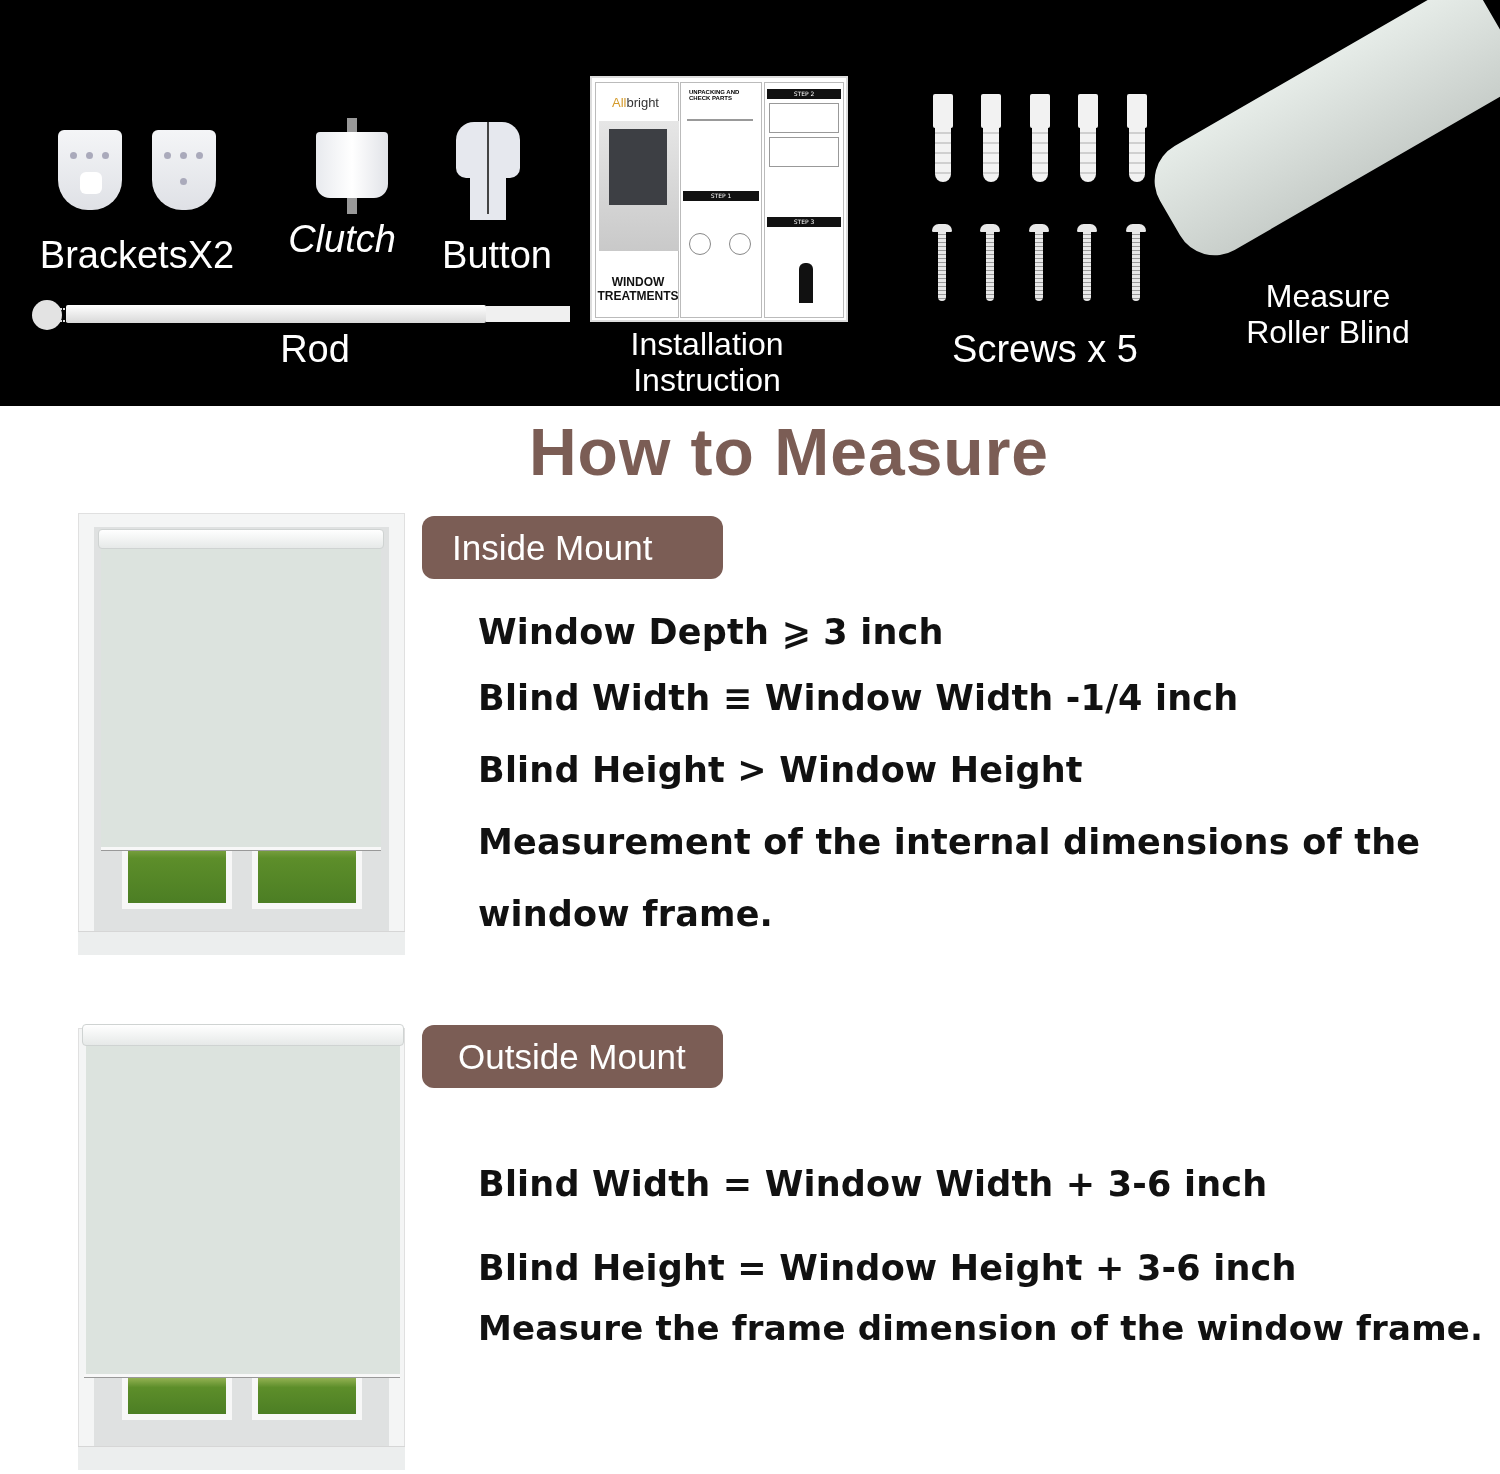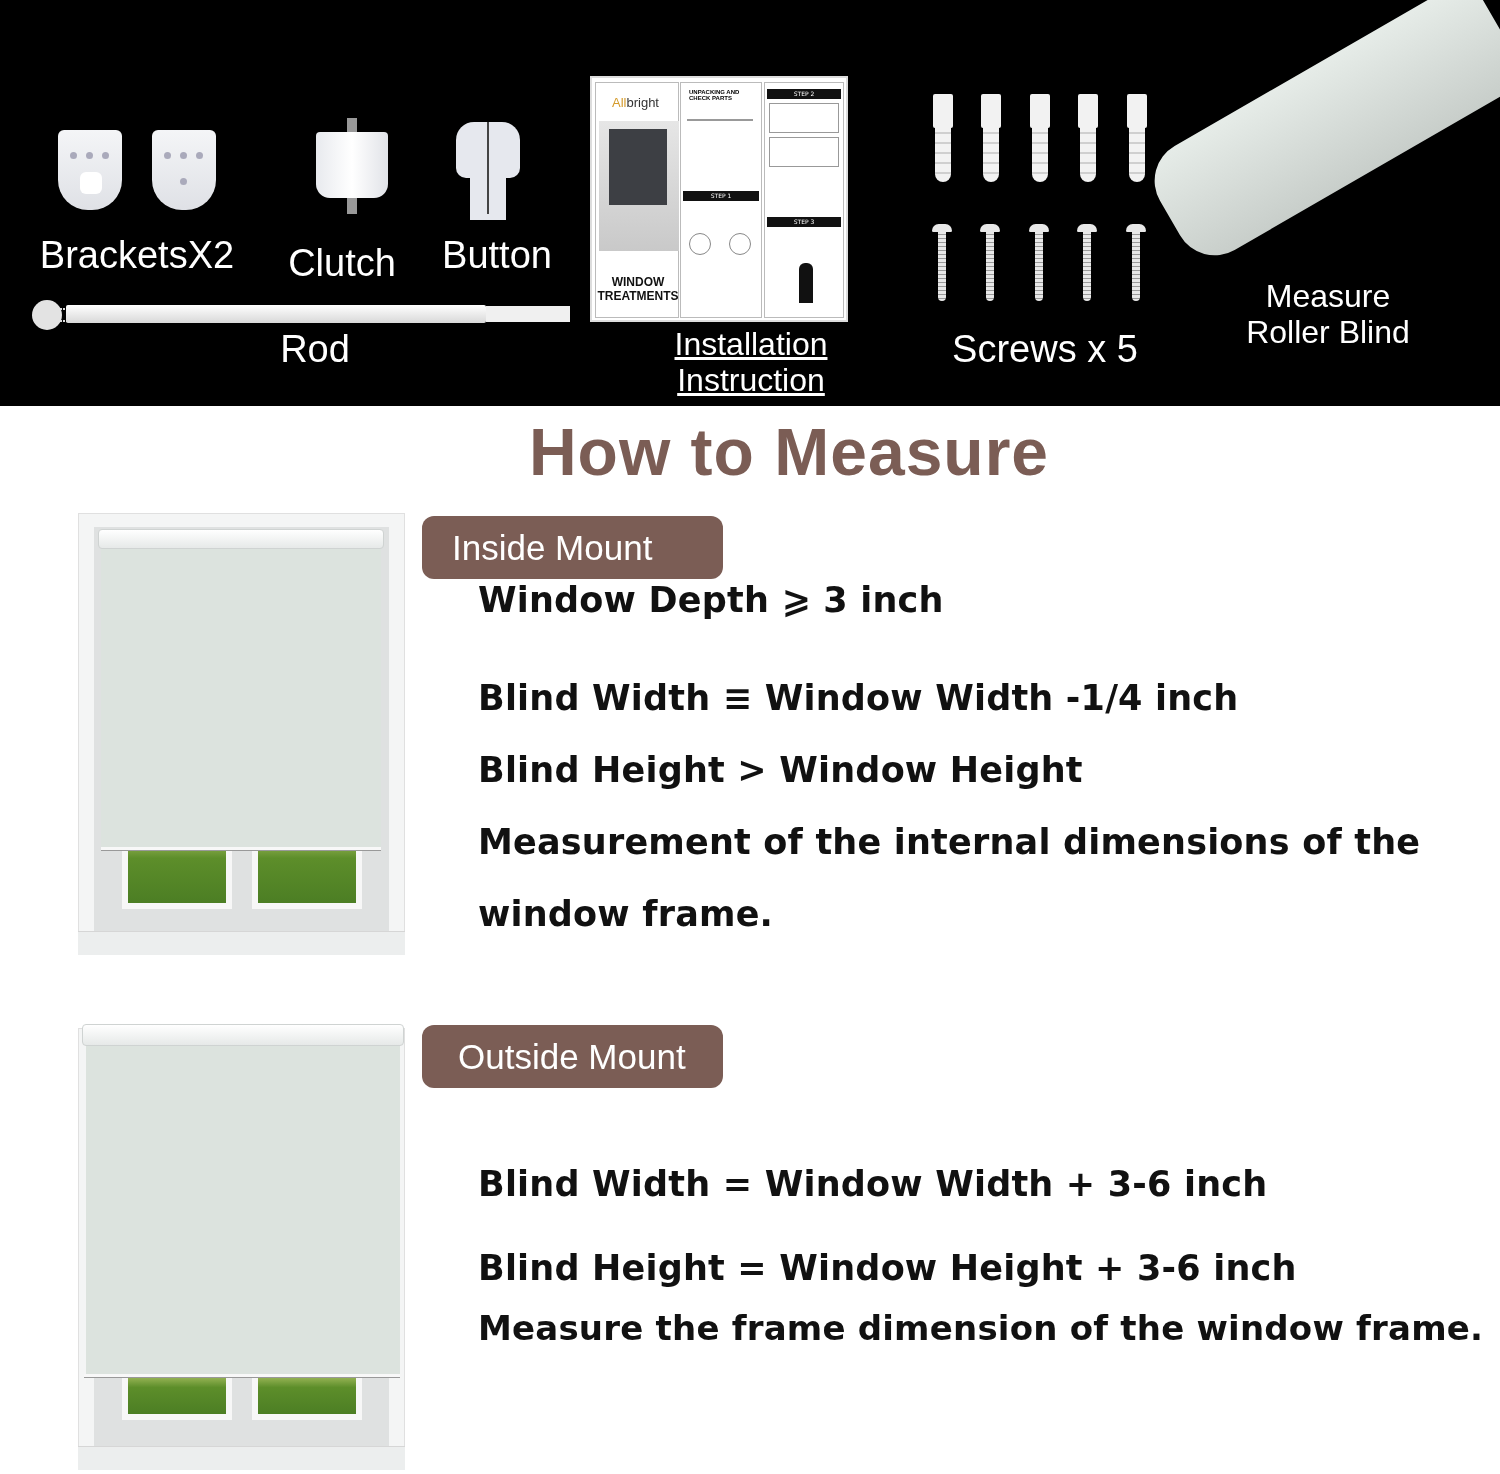--- a/index.html
+++ b/index.html
@@ -81,21 +81,21 @@
       <span class="hole" style="left:44px"></span>
     <span class="hole" style="left:28px;top:48px"></span>
   </div>
   <div class="lbl" style="left:32px;top:236px;width:210px;">BracketsX2</div>
 
   <div class="part" style="left:316px;top:118px;width:72px;height:100px;">
     <span class="clutch-pin" style="left:31px;top:0;"></span>
     <span class="clutch-body"></span>
     <span class="clutch-pin" style="left:31px;top:80px;height:16px;"></span>
   </div>
-  <div class="lbl" style="left:278px;top:244px;width:128px;">Clutch</div>
+  <div class="lbl" style="left:278px;top:220px;width:128px;font-style:italic;">Clutch</div>
 
   <div class="part button-part" style="left:456px;top:122px;width:64px;height:98px;">
     <span class="top"></span>
       <span class="stem"></span>
       <span class="slit"></span>
   </div>
   <div class="lbl" style="left:432px;top:236px;width:130px;">Button</div>
 
   <div class="rod-wheel"></div>
   <div class="rod-chain" style="top:308px;width:8px;"></div>
@@ -120,21 +120,21 @@
       <div style="position:absolute;left:48px;top:150px;width:22px;height:22px;border:1px solid #888;border-radius:50%;"></div>
     </div>
     <div class="col" style="left:172px;width:80px;">
       <div class="bar" style="left:2px;top:6px;width:74px;color:#fff;font-size:6px;text-align:center;line-height:10px;">STEP 2</div>
       <div style="position:absolute;left:4px;top:20px;width:70px;height:30px;border:1px solid #999;"></div>
       <div style="position:absolute;left:4px;top:54px;width:70px;height:30px;border:1px solid #999;"></div>
       <div class="bar" style="left:2px;top:134px;width:74px;color:#fff;font-size:6px;text-align:center;line-height:10px;">STEP 3</div>
       <div style="position:absolute;left:34px;top:180px;width:14px;height:40px;background:#111;border-radius:6px 6px 0 0;"></div>
     </div>
   </div>
-  <div class="lbl sm" style="left:648px;top:326px;width:206px;text-decoration:underline;">
+  <div class="lbl sm" style="left:604px;top:326px;width:206px;">
     <div>Installation</div>
     <div>Instruction</div>
   </div>
 
   <div>
     <div class="anchor" style="left:931px;top:94px;">
         <span class="head"></span>
         <span class="body"></span>
       </div>
     <div class="anchor" style="left:979px;top:94px;">
@@ -192,21 +192,21 @@
   <div class="recess" style="left:16px;top:14px;width:295px;height:404px;"></div>
   <div class="glass" style="left:44px;top:320px;width:110px;height:76px;"></div>
   <div class="glass" style="left:174px;top:320px;width:110px;height:76px;"></div>
   <div class="sill" style="left:0;top:418px;width:327px;height:24px;"></div>
   <div class="tube" style="left:20px;top:16px;width:286px;height:20px;"></div>
   <div class="shade-cloth" style="left:23px;top:36px;width:280px;height:300px;"></div>
   <div class="bottom-bar" style="left:23px;top:334px;width:280px;"></div>
 </div>
 
 <div class="pill" style="top:516px;">Inside Mount</div>
-<div class="rule" style="top:580px;">Window Depth  ⩾ 3 inch</div>
+<div class="rule" style="top:612px;">Window Depth  ⩾ 3 inch</div>
 <div class="rule" style="top:678px;">Blind Width ≡ Window Width -1/4 inch</div>
 <div class="rule" style="top:750px;">Blind Height &gt; Window Height</div>
 <div class="rule" style="top:822px;">Measurement of the internal dimensions of the</div>
 <div class="rule" style="top:894px;">window frame.</div>
 
 <div class="win" style="left:78px;top:1018px;width:327px;height:454px;">
   <div class="frame" style="left:0;top:10px;width:327px;height:430px;"></div>
   <div class="recess" style="left:16px;top:24px;width:295px;height:404px;"></div>
   <div class="glass" style="left:44px;top:352px;width:110px;height:50px;"></div>
   <div class="glass" style="left:174px;top:352px;width:110px;height:50px;"></div>

